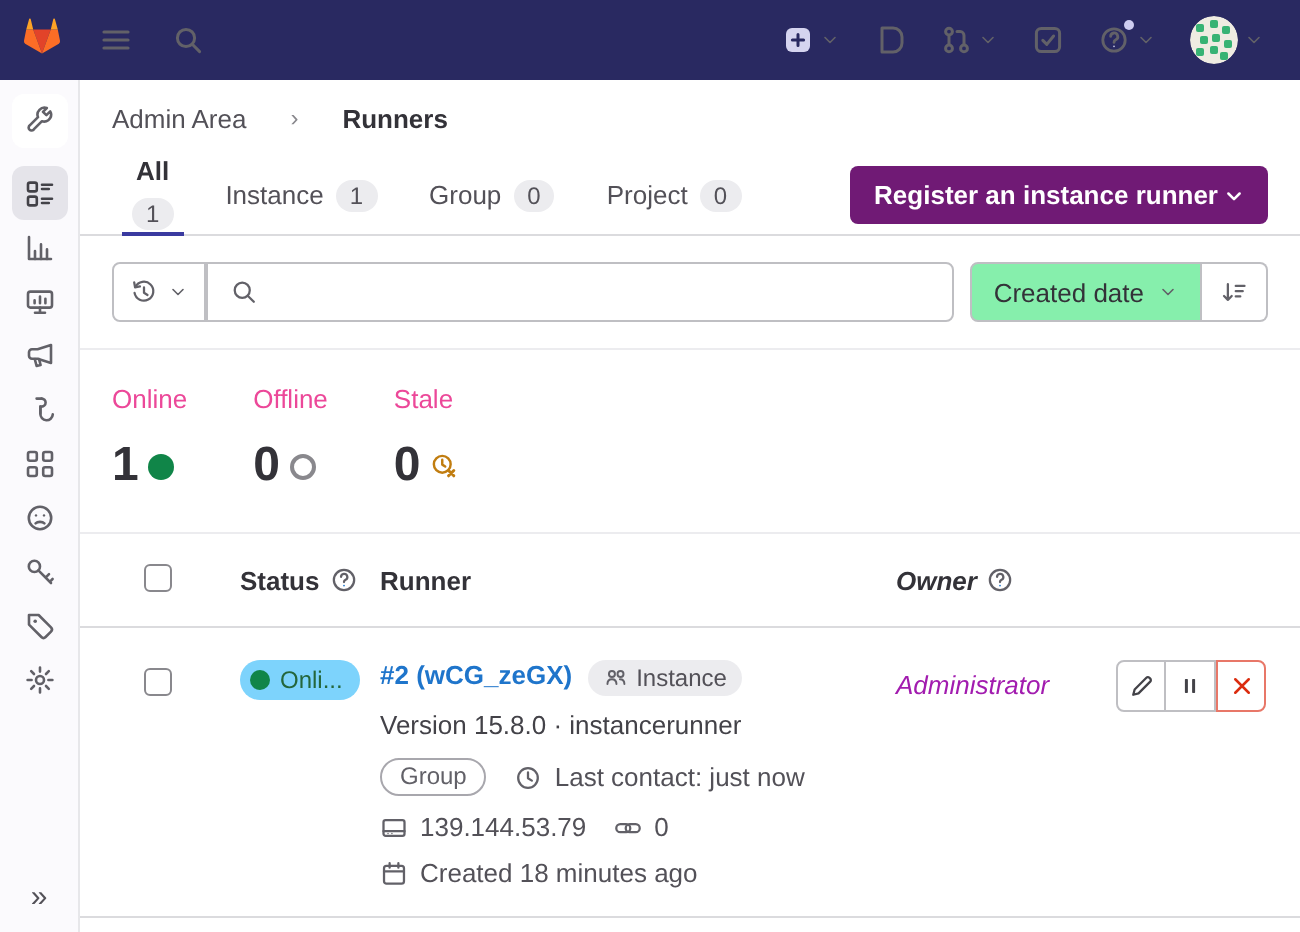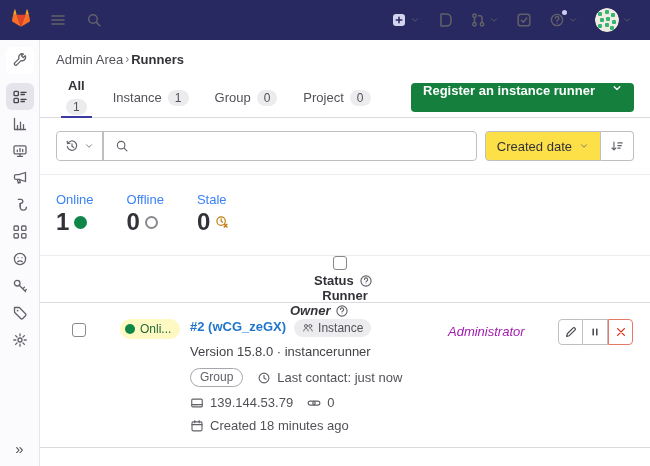--- a/index.html
+++ b/index.html
@@ -27,61 +27,61 @@
   
   .sidebar { position:absolute; top:40px; left:0; bottom:0; width:40px; background:#fbfafd; border-right:1px solid #e7e7ea; display:flex; flex-direction:column; align-items:center; padding-top:7px; }
   .sb-item { width:28px; height:27px; display:flex; align-items:center; justify-content:center; border:none; background:none; border-radius:6px; margin-bottom:0; cursor:pointer; padding:0; }
   .sb-item.ctx { background:#fff; margin-bottom:9px; }
   .sb-item.active { background:#e5e4ea; }
   .sb-item.active svg.i { stroke:#434248; }
   .sb-collapse { position:absolute; bottom:8px; left:0; width:39px; text-align:center; color:#535158; font-size:15px; background:none; border:none; cursor:pointer; }
 
   
   .content { margin-left:40px; }
-  .breadcrumb { height:38px; display:flex; align-items:center; gap:2px; padding:0 16px; font-size:13px; color:#535158; }
+  .breadcrumb { height:38px; display:flex; align-items:center; gap:22px; padding:0 16px; font-size:13px; color:#535158; }
   .crumb-sep { color:#89888d; font-size:12px; }
   .crumb-current { color:#333238; font-weight:700; }
 
   .tabs-row { display:flex; align-items:flex-end; justify-content:space-between; height:40px; padding:0 16px; border-bottom:1px solid #dbdbde; }
   .tabs { display:flex; gap:6px; height:100%; }
   .tab { position:relative; display:flex; align-items:center; gap:6px; padding:0 10px; background:none; border:none; font-size:13px; color:#535158; cursor:pointer; font-family:inherit; }
   .tab.active { font-weight:700; color:#333238;flex-direction:column; }
   .tab.active::after { content:""; position:absolute; left:5px; right:5px; bottom:-1px; height:2px; background:#3a3aa0; }
   .count-badge { background:#ececef; color:#535158; border-radius:10px; padding:1px 7px; font-size:12px; font-weight:400; }
-  .register-btn { height:29px; margin-bottom:5px; display:flex; gap:17px; background:#15803d; color:#fff; border:none; border-radius:4px; font-size:13px; font-weight:700; padding:0 12px; cursor:pointer; font-family:inherit; }
+  .register-btn { height:29px; margin-bottom:5px; display:flex; align-items:center; gap:3px; background:#701a75; color:#fff; border:none; border-radius:4px; font-size:13px; font-weight:700; padding:0 12px; cursor:pointer; font-family:inherit; }
   .register-btn svg.i { stroke:#fff; }
 
   .filter-row { display:flex; gap:8px; padding:13px 16px; border-bottom:1px solid #ececef; }
   .search-box { flex:1; display:flex; align-items:stretch; height:30px; border:1px solid #bfbfc3; border-radius:4px; background:#fff; }
   .history-btn { display:flex; align-items:center; gap:5px; padding:0 8px; background:#fff; border:none; border-right:1px solid #bfbfc3; border-radius:4px 0 0 4px; cursor:pointer; }
   .search-input { flex:1; min-width:0; border:none; outline:none; padding:0 10px; font-size:13px; font-family:inherit; color:#333238; }
   .search-input::placeholder { color:#89888d; }
   .search-submit { width:36px; display:flex; align-items:center; justify-content:center; background:#fff; border:none; border-left:1px solid #bfbfc3; border-radius:0 4px 4px 0; cursor:pointer; }
   .sort-group { display:flex; height:30px; }
-  .sort-btn { display:flex; align-items:center; gap:7px; padding:0 11px; background:#fde047; border:1px solid #bfbfc3; border-radius:4px 0 0 4px; font-size:13px; color:#333238; cursor:pointer; font-family:inherit; }
+  .sort-btn { display:flex; align-items:center; gap:7px; padding:0 11px; background:#86efac; border:1px solid #bfbfc3; border-radius:4px 0 0 4px; font-size:13px; color:#333238; cursor:pointer; font-family:inherit; }
   .sort-dir-btn { width:33px; display:flex; align-items:center; justify-content:center; background:#fff; border:1px solid #bfbfc3; border-left:none; border-radius:0 4px 4px 0; cursor:pointer; }
 
   .stats-row { display:flex; gap:33px; padding:17px 16px 21px; border-bottom:1px solid #ececef; }
-  .stat-label { font-size:13px; color:#3b82f6; margin-bottom:3px; }
+  .stat-label { font-size:13px; color:#ec4899; margin-bottom:14px; }
   .stat-value { display:flex; align-items:center; gap:5px; font-size:24px; font-weight:700; color:#333238; line-height:1; }
   .dot-online { width:13px; height:13px; border-radius:50%; background:#108548; }
   .dot-offline { width:13px; height:13px; border-radius:50%; background:#fff; border:2px solid #89888d; }
 
-  .table-header { display:flex; align-items:center; height:47px; padding:0 16px; border-bottom:1px solid #dbdbde; font-size:13px; font-weight:700; color:#333238;flex-direction:column; }
+  .table-header { display:flex; align-items:center; height:47px; padding:0 16px; border-bottom:1px solid #dbdbde; font-size:13px; font-weight:700; color:#333238; }
   .col-check { width:56px; padding-left:16px; }
   .col-status { width:78px; padding-left:8px; }
   .col-runner { flex:1; }
   .col-owner { width:110px;font-style:italic; }
   .col-actions { width:76px; }
   .hdr-cell { display:flex; align-items:center; gap:5px; }
   .checkbox { display:inline-block; width:14px; height:14px; border:1.5px solid #89888d; border-radius:3px; background:#fff; cursor:pointer; }
 
   .runner-row { display:flex; align-items:flex-start; padding:16px 16px 14px; border-bottom:1px solid #dbdbde; }
   .runner-row .col-check { padding-top:4px; }
-  .status-badge { display:inline-flex; align-items:center; gap:5px; background:#fef9c3; color:#24663b; border-radius:12px; padding:3px 9px 3px 5px; font-size:12px; max-width:62px; cursor:default; }
+  .status-badge { display:inline-flex; align-items:center; gap:5px; background:#7dd3fc; color:#24663b; border-radius:12px; padding:3px 9px 3px 5px; font-size:12px; max-width:62px; cursor:default; }
   .status-badge .txt { overflow:hidden; white-space:nowrap; }
   .status-dot { flex:none; width:10px; height:10px; border-radius:50%; background:#108548; }
   .line1 { display:flex; align-items:flex-start; gap:8px; margin-bottom:7px; }
   .runner-link { color:#1f75cb; font-weight:700; font-size:13px; text-decoration:none; }
   .type-badge { display:inline-flex; align-items:center; gap:4px; background:#ececef; color:#535158; border-radius:10px; padding:2px 8px; font-size:12px; }
   .version-line { font-size:13px; color:#434248; margin-bottom:9px; }
   .meta-line { display:flex; align-items:center; gap:6px; font-size:13px; color:#535158; margin-bottom:8px; }
   .meta-line:last-child { margin-bottom:0; }
   .idle-badge { border:1px solid #a8a7ad; border-radius:10px; padding:0 9px; font-size:12px; color:#626168; line-height:17px; }
   .gap-l { margin-left:8px; }

